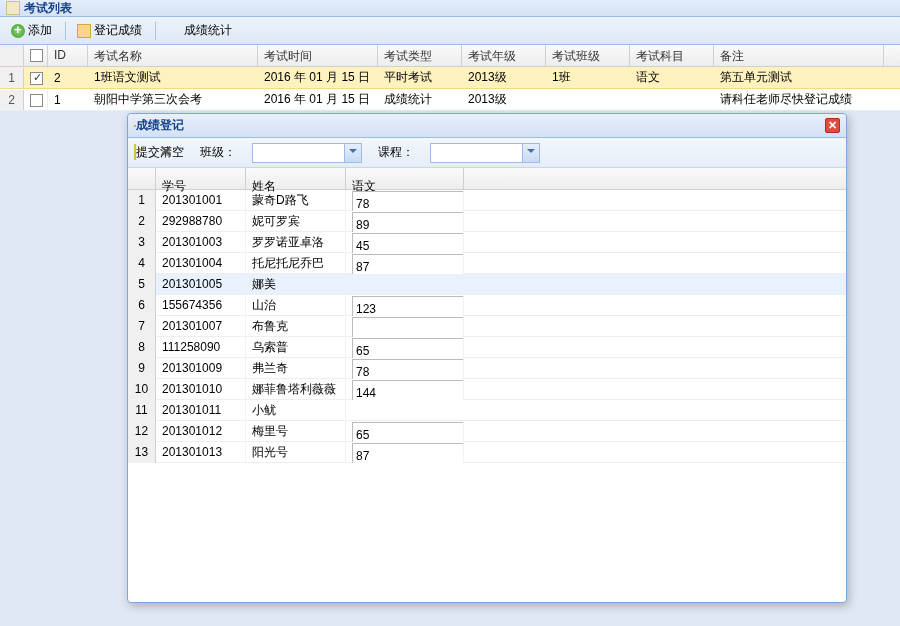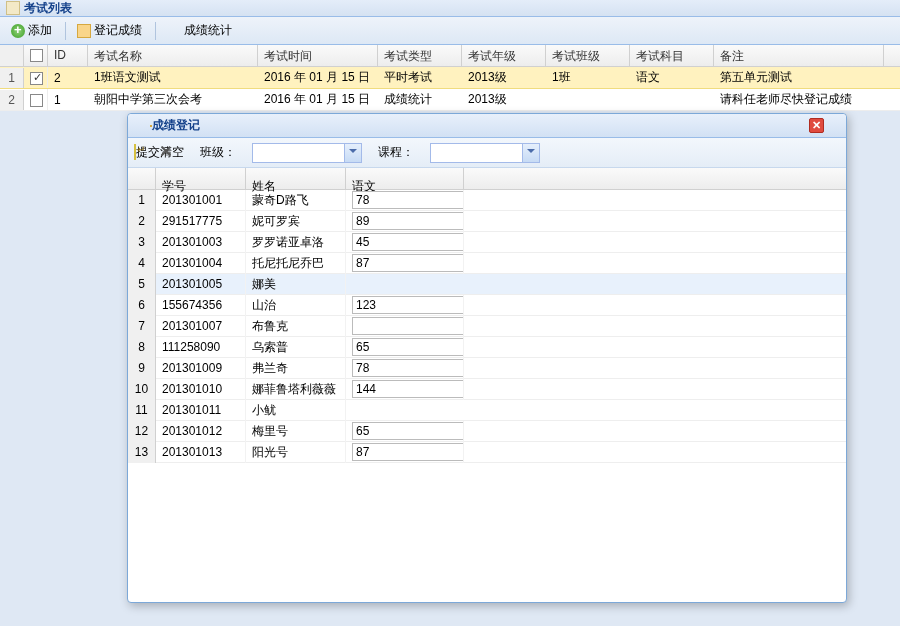--- a/index.html
+++ b/index.html
@@ -14,35 +14,35 @@
 .grid-head .col{border-right:1px solid #d0d0d0;padding:3px 6px;color:#333;overflow:hidden;white-space:nowrap}
 .grid-body .row{display:flex;height:22px;border-bottom:1px solid #ededed;background:#fff;align-items:center}
 .grid-body .row.sel{background:#fff2bf;border-bottom:1px solid #f0dc7e}
 .grid-body .row .cell{padding:3px 6px;overflow:hidden;white-space:nowrap}
 .rownum{width:24px;text-align:center;background:#f0f0f0;border-right:1px solid #d0d0d0;color:#555}
 .chkcol{width:24px;text-align:center;border-right:1px solid #ededed}
 .chk{width:13px;height:13px;border:1px solid #888;display:inline-block;background:#fff;vertical-align:middle}
 .chk.on::after{content:"✓";color:#333;font-size:11px;position:relative;top:-3px;left:1px}
 .c-id{width:40px}.c-name{width:170px}.c-time{width:120px}.c-type{width:84px}.c-grade{width:84px}.c-class{width:84px}.c-subj{width:84px}.c-remark{width:170px}
 .win{position:absolute;left:127px;top:113px;width:720px;height:490px;background:#fff;border:1px solid #7ca8d8;border-radius:4px;box-shadow:2px 3px 10px rgba(0,0,0,.25)}
-.win-hdr{background:linear-gradient(#e8f0fb,#d2e1f4);border-bottom:1px solid #99bce8;height:24px;display:flex;align-items:center;padding:0 22px;color:#15428b;font-weight:bold;border-radius:4px 4px 0 0}
+.win-hdr{background:linear-gradient(#e8f0fb,#d2e1f4);border-bottom:1px solid #99bce8;height:24px;display:flex;align-items:center;padding:0 6px;color:#15428b;font-weight:bold;border-radius:4px 4px 0 0}
 .close{margin-left:auto;width:15px;height:15px;background:#e04b3f;border:1px solid #b02c21;border-radius:2px;color:#fff;font-size:11px;line-height:12px;text-align:center;cursor:pointer}
 .win-tb{background:linear-gradient(#f3f7fc,#e4edf7);border-bottom:1px solid #c7d8ed;height:30px;display:flex;align-items:center;padding:0 6px}
 .win-tb label{margin:0 16px}
 .combo{height:20px;border:1px solid #a3bae9;width:110px;background:#fff;display:inline-flex;align-items:center}
 .combo .inp{flex:1;border:none;height:18px;padding:0 3px;outline:none;width:10px}
 .combo .trg{width:17px;height:18px;background:linear-gradient(#e5effc,#c7dbf5);border-left:1px solid #a3bae9;display:flex;align-items:center;justify-content:center}
 .combo .trg::after{content:"";border:4px solid transparent;border-top-color:#4b6caa}
 .sg-head{background:linear-gradient(#fafafa,#ededed);border-bottom:1px solid #d0d0d0;height:22px;display:flex}
 .sg-head .col{border-right:1px solid #d0d0d0;padding:10px 6px}
 .sg-rn{width:28px;text-align:center}.sg-sno{width:90px}.sg-name{width:100px}.sg-score{width:118px}
 .sg-body .row{display:flex;height:21px;border-bottom:1px solid #eee;align-items:center}
 .sg-body .rnc{width:28px;text-align:center;background:#f0f0f0;border-right:1px solid #d0d0d0;height:21px;line-height:21px}
 .sg-body .cc{padding:0 6px;border-right:1px solid #f2f2f2;height:21px;line-height:21px;overflow:hidden}
-.score-in{width:112px;height:18px;border:1px solid #bbb;padding:4px 3px;outline:none;margin-top:1px}
+.score-in{width:112px;height:18px;border:1px solid #bbb;padding:12px 3px;outline:none;margin-top:1px}
 .sg-body .row.hl{background:#e8f1fc}
 .wm{position:absolute;left:150px;top:302px;font-size:28px;color:#bdbdbd;font-style:italic;letter-spacing:1px;pointer-events:none;white-space:nowrap}
 .ic-add{background:radial-gradient(circle,#8fd27a,#3b9d23);border-radius:50%;position:relative}
 .ic-add::after{content:"+";color:#fff;position:absolute;left:3px;top:-2px;font-weight:bold;font-size:13px}
 .ic-reg{background:#f9d58a;border:1px solid #d6a840}
 .ic-stat{background:linear-gradient(#f08050,#d55525);width:3px;height:10px;box-shadow:5px 0 #6aa8e8,10px 0 #8cc66b;margin-top:2px;margin-left:1px}
 .ic-sub{background:#f9e99a;border:1px solid #d6c040;position:relative}
 .ic-sub::after{content:"↵";position:absolute;left:2px;top:-1px;color:#7a5b00;font-size:10px}
 .ic-clr{width:12px;height:12px;position:relative}
 .ic-clr::before,.ic-clr::after{content:"";position:absolute;left:5px;top:0;width:2px;height:12px;background:#555}
@@ -144,21 +144,21 @@
  </div>
  <div class="sg-body" id="sg-body">
       <div class="row">
         <div class="rnc">1</div>
         <div class="cc sg-sno">201301001</div>
         <div class="cc sg-name">蒙奇D路飞</div>
         <div class="cc sg-score"><input class="score-in" value="78" style=""></div>
       </div>
       <div class="row">
         <div class="rnc">2</div>
-        <div class="cc sg-sno">291517775</div>
+        <div class="cc sg-sno">292988780</div>
         <div class="cc sg-name">妮可罗宾</div>
         <div class="cc sg-score"><input class="score-in" value="89" style=""></div>
       </div>
       <div class="row">
         <div class="rnc">3</div>
         <div class="cc sg-sno">201301003</div>
         <div class="cc sg-name">罗罗诺亚卓洛</div>
         <div class="cc sg-score"><input class="score-in" value="45" style=""></div>
       </div>
       <div class="row">

